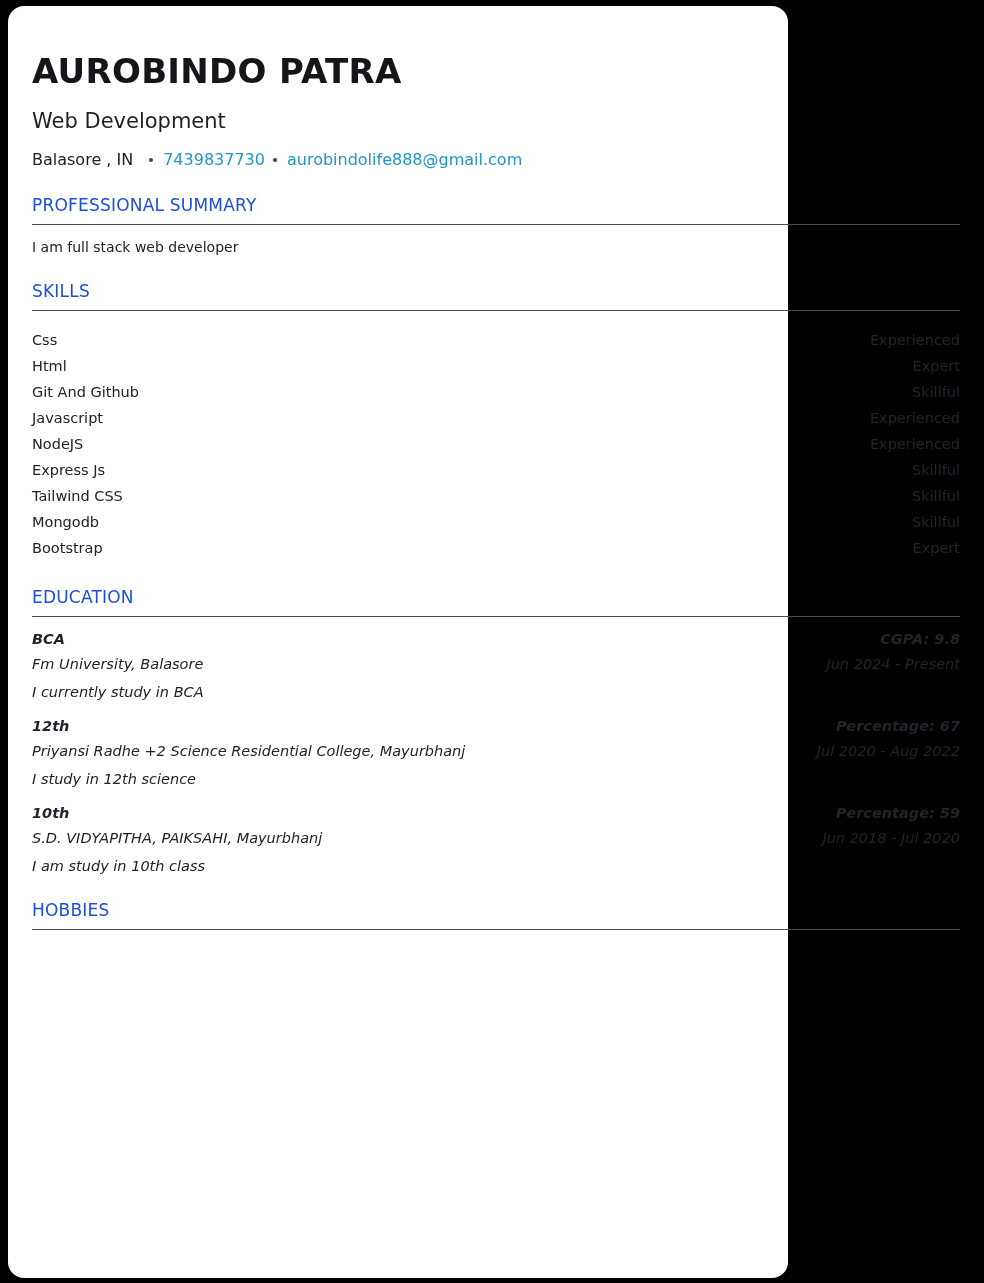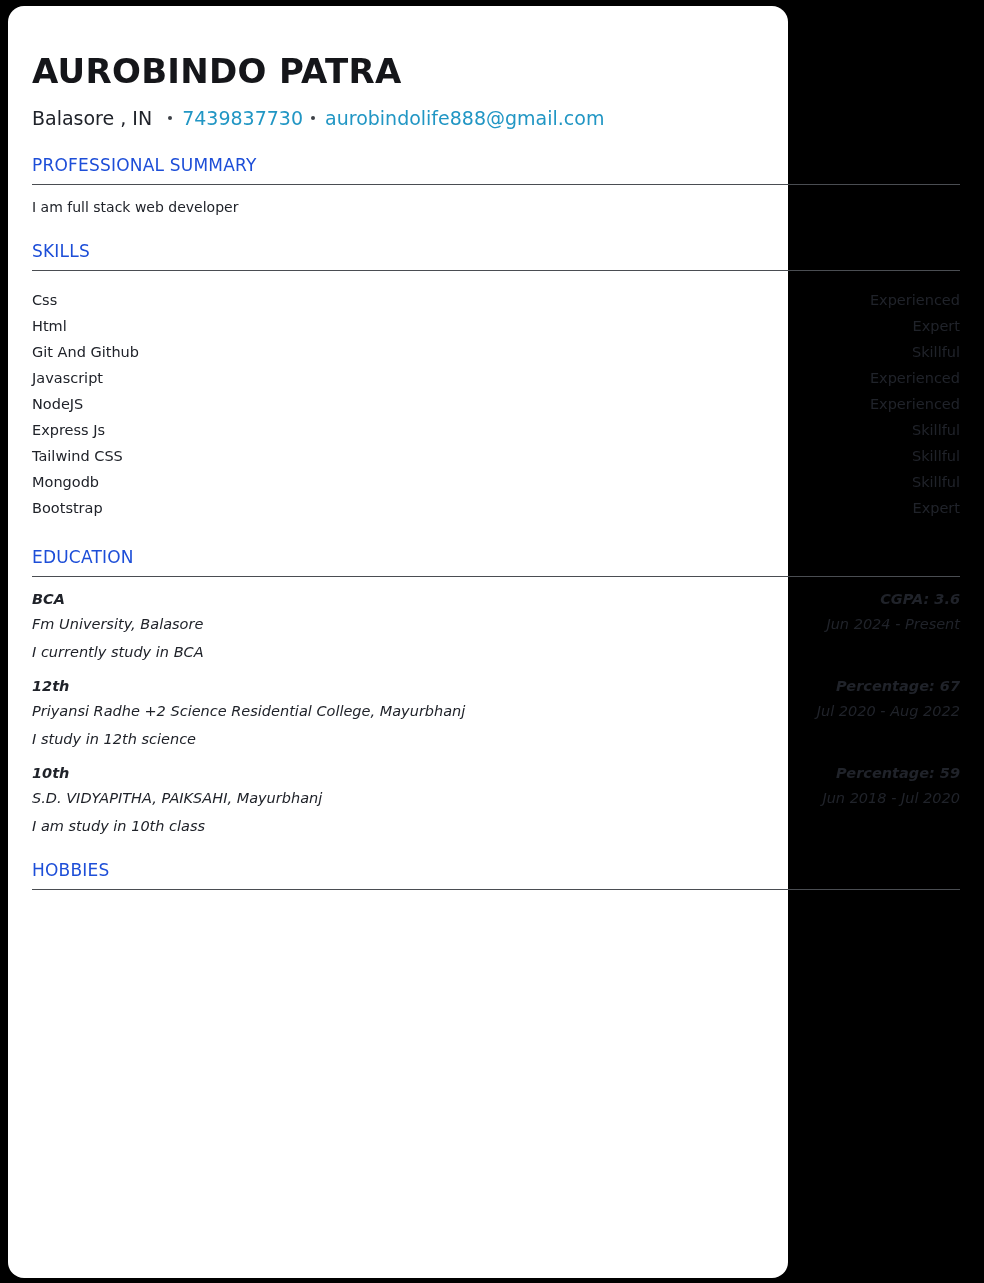--- a/index.html
+++ b/index.html
@@ -38,21 +38,21 @@
   }
   .role {
     font-size: 21px;
     font-weight: normal;
     color: #1e2024;
     margin: 18px 0 0 0;
     line-height: 1.2;
   }
   .contact {
     margin-top: 16px;
-    font-size: 19px;
+    font-size: 16px;
     color: #20232a;
     display: flex;
     align-items: center;
     flex-wrap: wrap;
   }
   .contact .loc { margin-right: 8px; }
   .contact .dot {
     display: inline-block;
     width: 4px;
     height: 4px;
@@ -120,20 +120,21 @@
     line-height: 1.55;
   }
 </style>
 </head>
 <body>
 
 <div class="page">
   <div class="resume">
 
     <h1 class="name">AUROBINDO PATRA</h1>
+    <h2 class="role">Web Development</h2>
 
     <div class="contact">
       <span class="loc">Balasore , IN</span>
       <span class="dot"></span>
       <a href="#">7439837730</a>
       <span class="dot"></span>
       <a href="#">aurobindolife888@gmail.com</a>
     </div>
 
     <div class="section-title">PROFESSIONAL SUMMARY</div>
@@ -180,21 +181,21 @@
         <span class="skill-level">Expert</span>
       </div>
     </div>
 
     <div class="section-title">EDUCATION</div>
     <div class="rule"></div>
 
     <div class="edu-block">
       <div class="edu-line1">
         <span>BCA</span>
-        <span>CGPA: 3.6</span>
+        <span>CGPA: 9.8</span>
       </div>
       <div class="edu-line2">
         <span>Fm University, Balasore</span>
         <span>Jun 2024 - Present</span>
       </div>
       <div class="edu-desc">I currently study in BCA</div>
     </div>
 
     <div class="edu-block">
       <div class="edu-line1">

